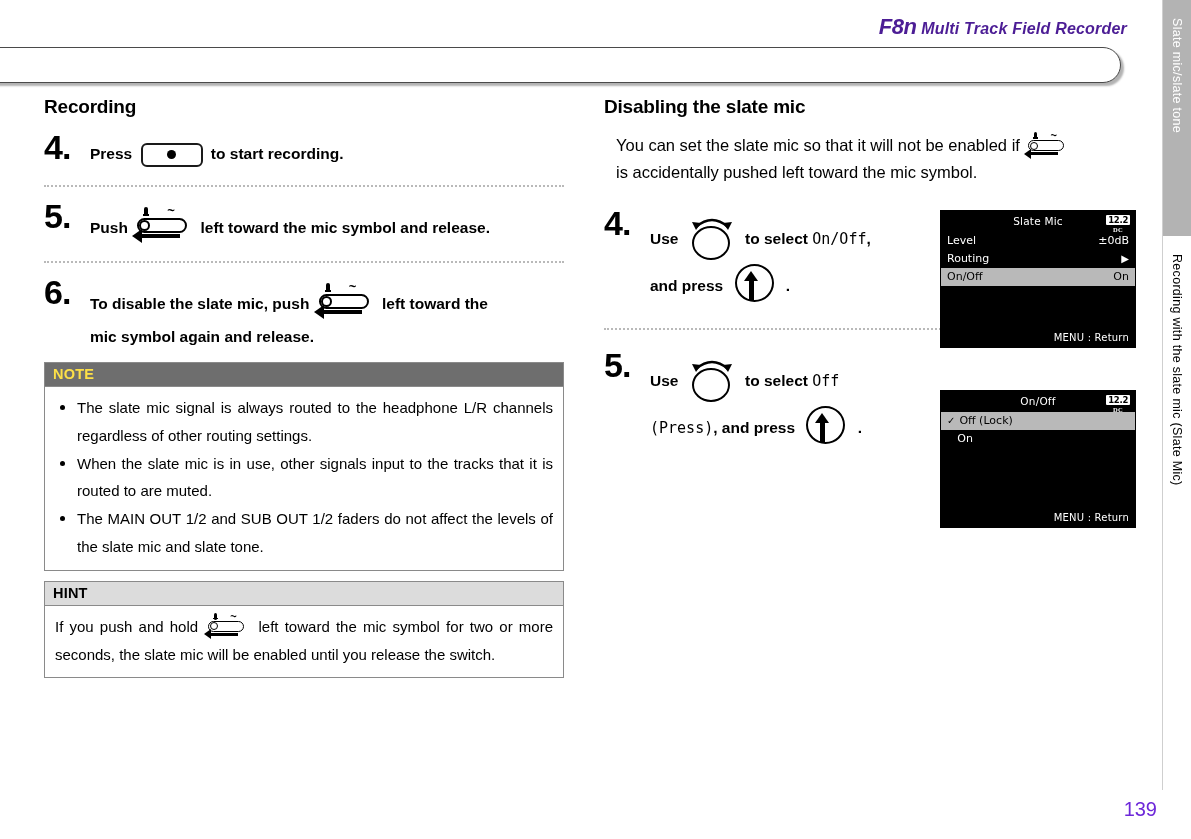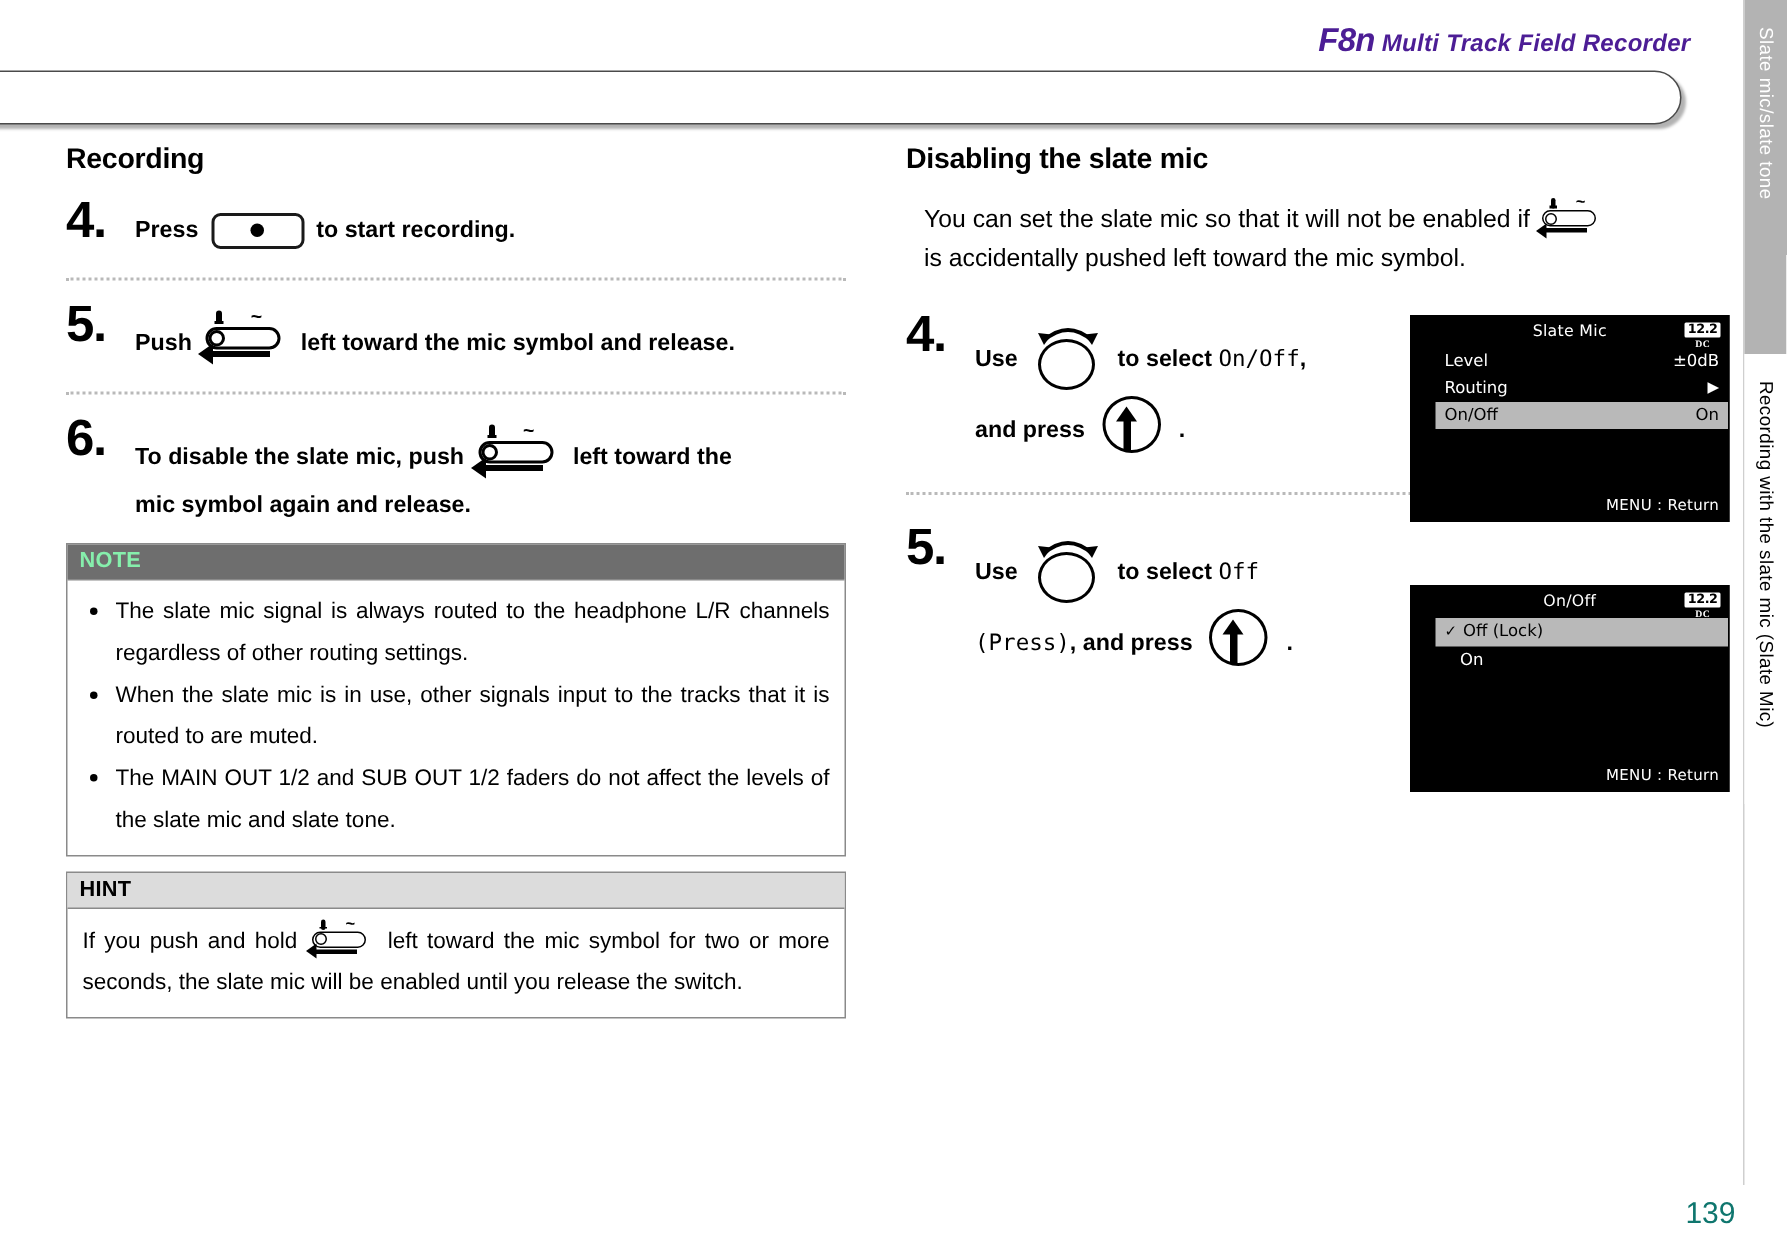--- a/index.html
+++ b/index.html
@@ -126,53 +126,53 @@
   .ico-press .up { position: absolute; left: 17px; top: 20px; width: 5px; height: 20px; background: #000; }
   .ico-press .up::before {
     content: ""; position: absolute; left: -5px; top: -9px;
     border-left: 7.5px solid transparent; border-right: 7.5px solid transparent;
     border-bottom: 10px solid #000;
   }
 
   
   .callout { border: 1.5px solid #8a8a8a; margin-top: 10px; background: #fff; }
   .callout-head { padding: 3px 8px 4px 8px; font-size: 14.5px; font-weight: bold; letter-spacing: .2px; }
-  .callout.note .callout-head { background: #6e6e6e; color: #86efac; }
+  .callout.note .callout-head { background: #6e6e6e; color: #fde047; }
   .callout.hint .callout-head { background: #dcdcdc; color: #000; border-bottom: 1.5px solid #8a8a8a; }
   .callout-body { padding: 7px 10px 9px 10px; font-size: 15px; line-height: 1.85; }
   .callout.note .callout-body { border-top: 1.5px solid #8a8a8a; }
   .callout ul { margin: 0; padding: 0; list-style: none; }
   .callout li { position: relative; padding-left: 22px; }
   .callout li::before {
     content: ""; position: absolute; left: 5px; top: 11px;
     width: 5px; height: 5px; border-radius: 50%; background: #000;
   }
   .justify { text-align: justify; }
   .hint-text { text-align: justify; }
 
   
   .lcd {
-    position: absolute; width: 213px; height: 138px;
+    position: absolute; width: 196px; height: 138px;
     background: #000; color: #fff; border: 1px solid #000;
     font-family: "DejaVu Sans", sans-serif; overflow: hidden;
   }
   .lcd-1 { left: 940px; top: 210px; }
   .lcd-2 { left: 940px; top: 390px; }
   .lcd-title {
     text-align: center; font-size: 10.5px; padding-top: 4px; letter-spacing: .2px;
   }
   .lcd-batt {
     position: absolute; right: 5px; top: 4px; display: flex; flex-direction: column; align-items: center;
   }
   .lcd-batt .cell {
     background: #fff; color: #000; font-size: 8.5px; font-weight: bold;
     padding: 0 2px; border-radius: 1px; letter-spacing: -.3px; line-height: 10px;
   }
   .lcd-batt .dc { font-size: 6.5px; font-weight: bold; line-height: 7px; margin-top: 1px; letter-spacing: .3px; font-family: Liberation Serif, serif; }
-  .lcd-rows { margin-top: 5px; margin-left: 16px; }
+  .lcd-rows { margin-top: 5px; }
   .lcd-row {
     display: flex; justify-content: space-between; align-items: center;
     font-size: 11px; padding: 2px 6px; line-height: 14px;
   }
   .lcd-row.sel { background: #b9b9b9; color: #000; }
   .lcd-row .arrow-r { font-size: 10px; }
   .lcd-check { margin-right: 4px; font-size: 10px; }
   .lcd-footer {
     position: absolute; right: 6px; bottom: 4px; font-size: 10px; letter-spacing: .2px;
   }
@@ -186,21 +186,21 @@
     padding-top: 18px;
   }
   .tab-active { top: 0; height: 236px; background: #b3b3b3; color: #fff; }
   .tab-sub    { top: 236px; height: 300px; background: #fff; color: #000; }
   .tab-rule {
     position: absolute; right: 28px; top: 0; width: 1px; height: 790px; background: #cfcfcf;
   }
 
   .page-number {
     position: absolute; right: 34px; bottom: 18px;
-    font-size: 20px; color: #0f766e;
+    font-size: 20px; color: #6d28d9;
   }
 </style>
 </head>
 <body>
 
 <div class="page">
 
   <div class="doc-header">
     <span class="model">F8n</span>
     <span>Multi Track Field Recorder</span>

